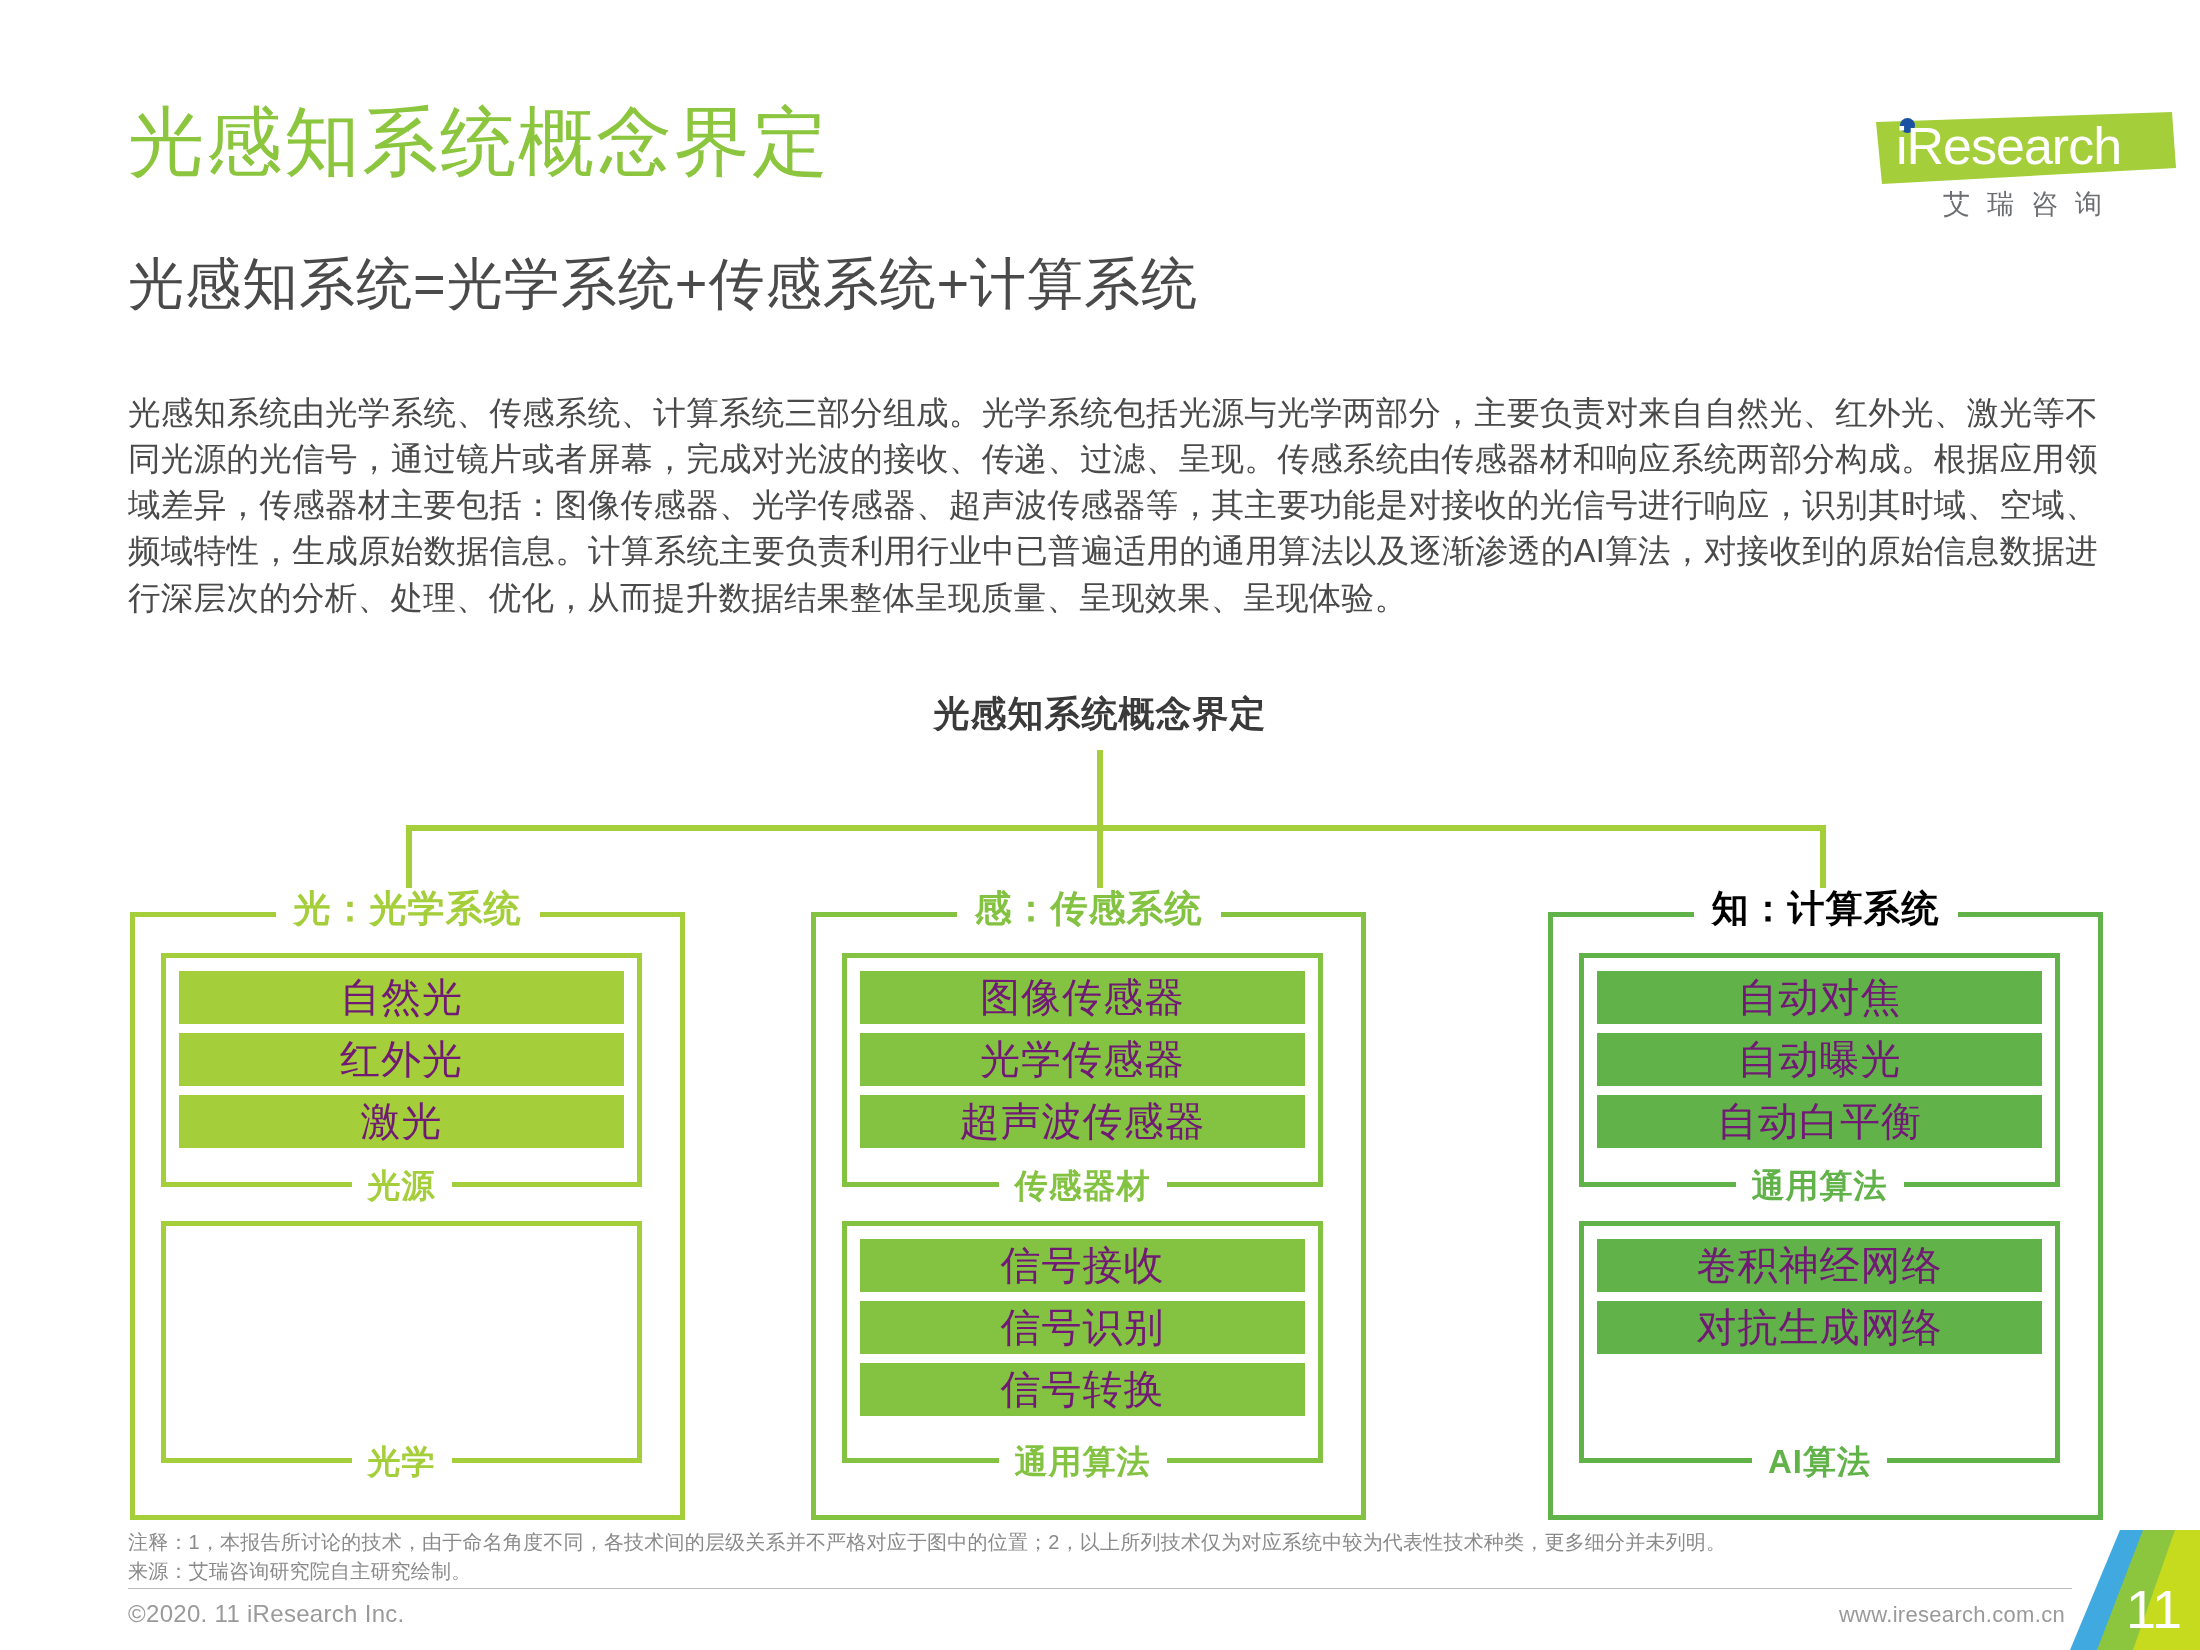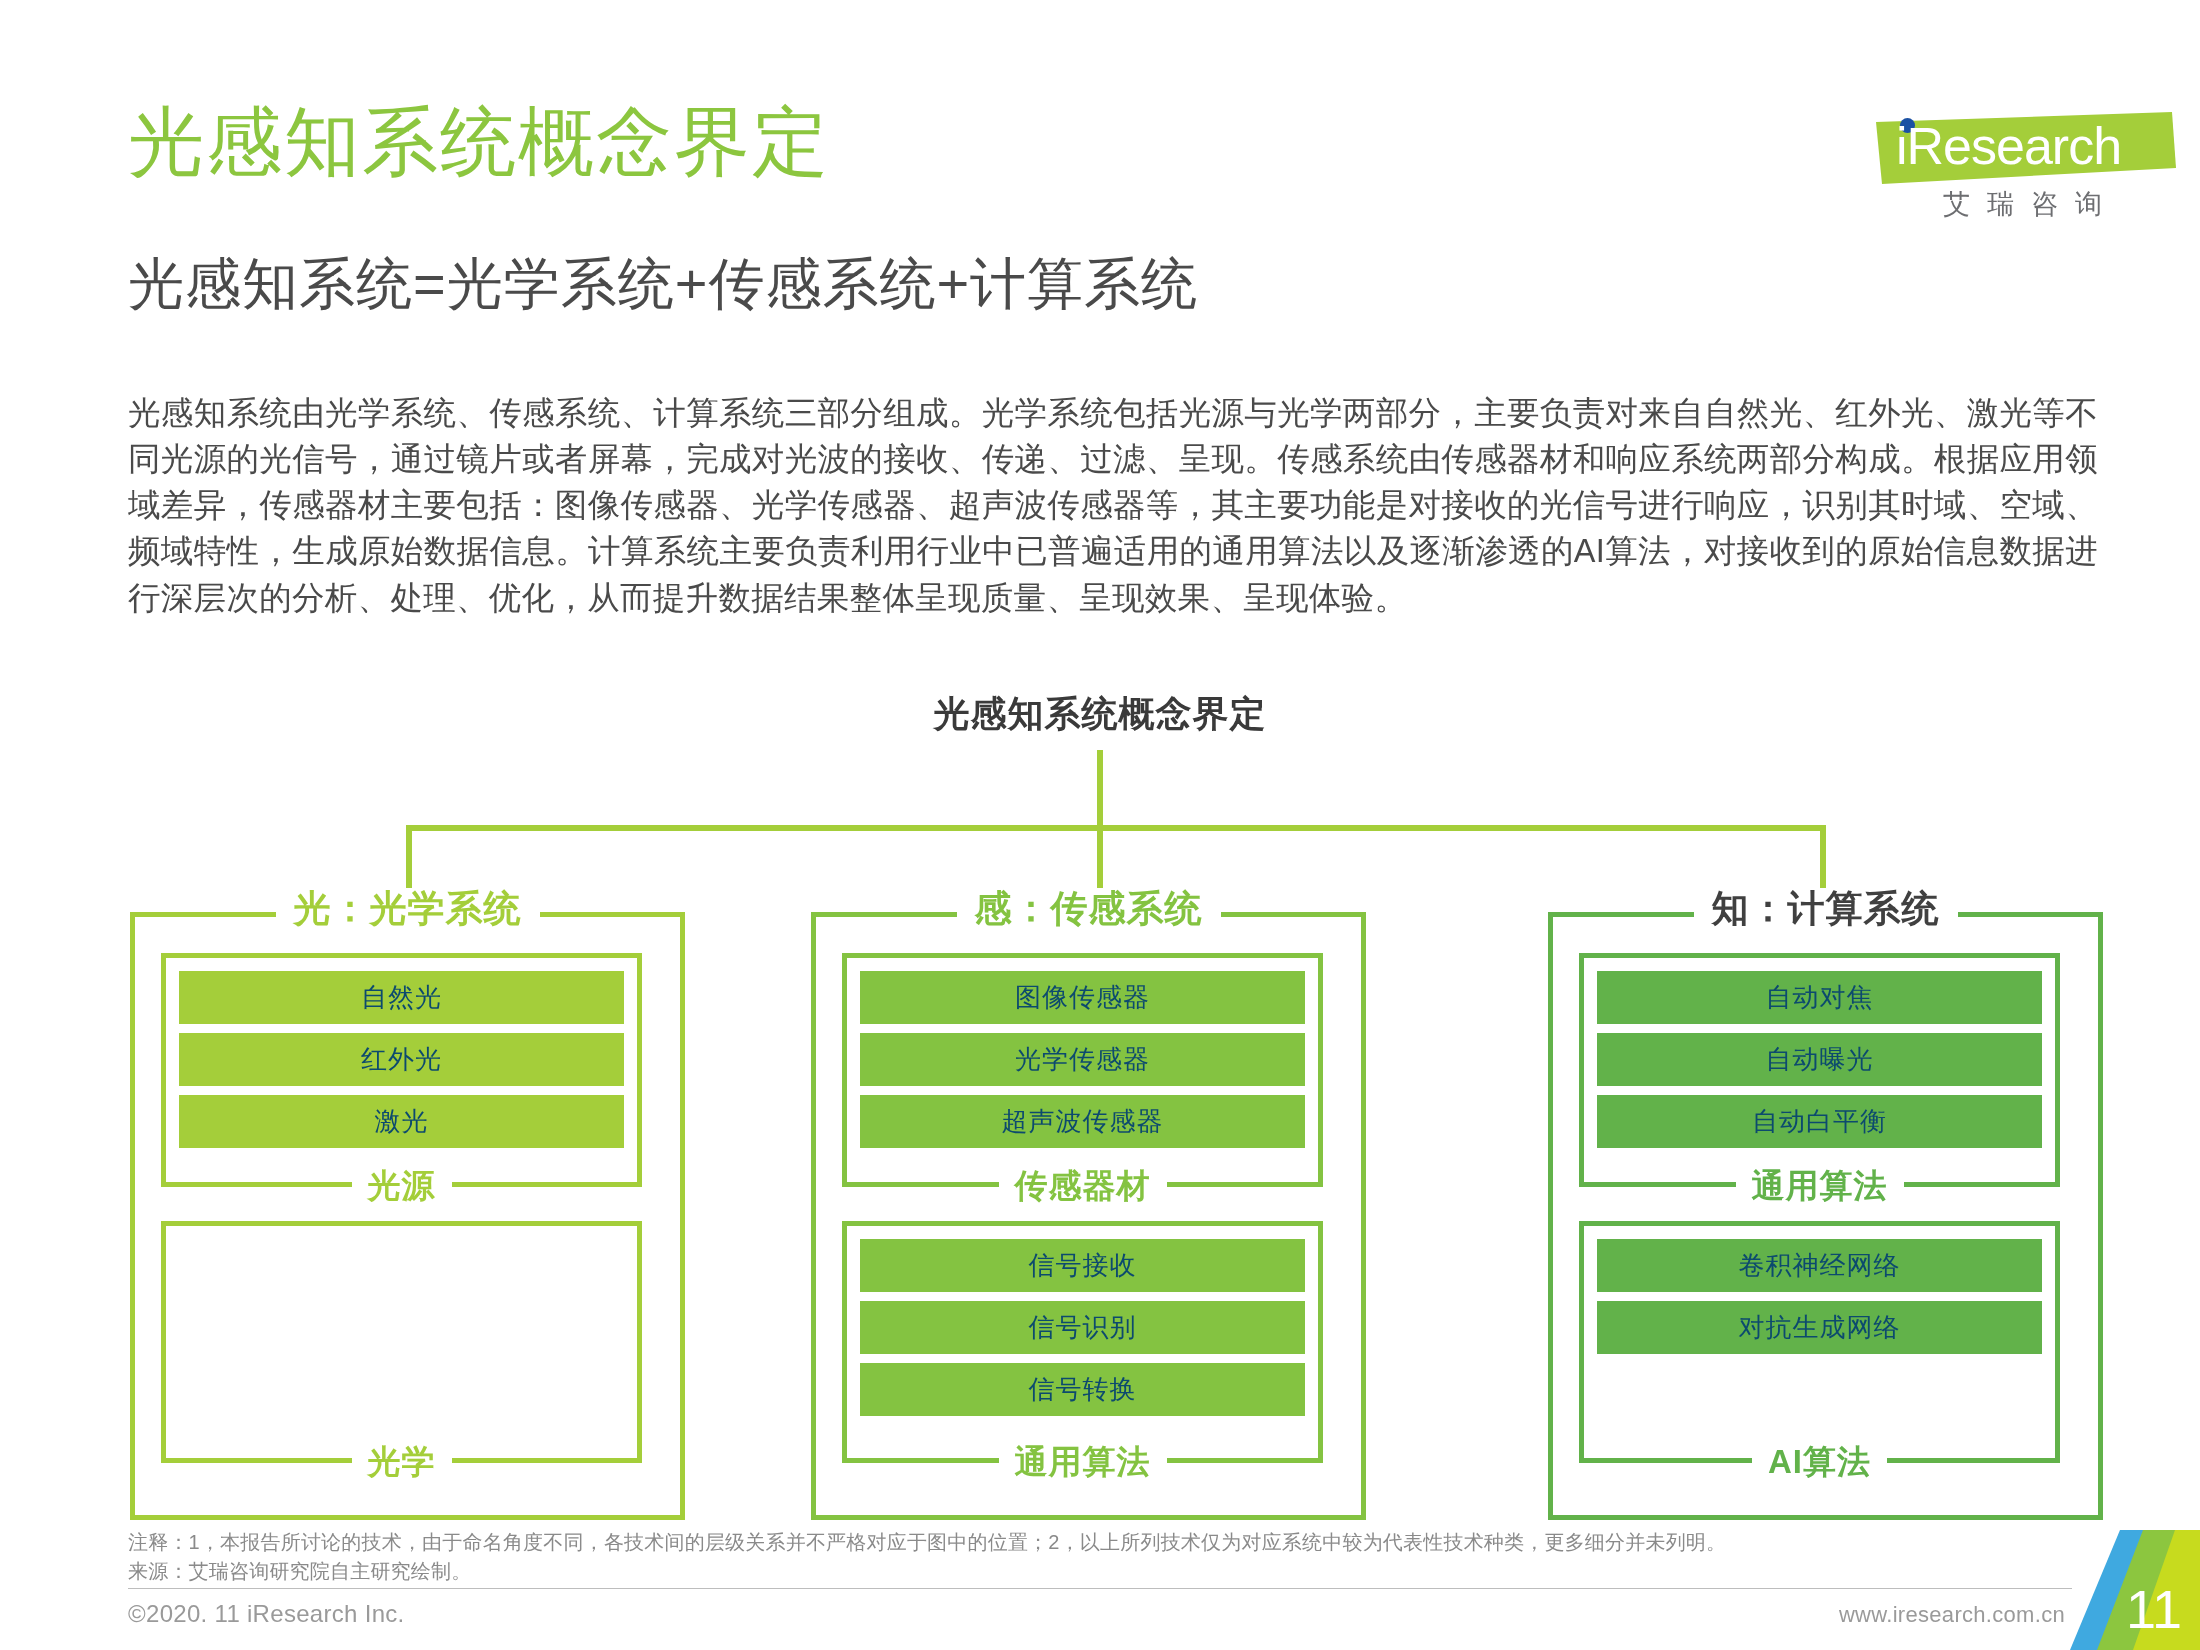--- a/index.html
+++ b/index.html
@@ -76,21 +76,21 @@
   .panel-head{
     position:absolute;top:-33px;left:0;width:100%;
     text-align:center;
   }
   .panel-head span{
     background:#ffffff;padding:0 18px;
     font-size:37px;font-weight:bold;letter-spacing:1px;
   }
   .p1 .panel-head span{color:#A4CE3A;}
   .p2 .panel-head span{color:#84C341;}
-  .p3 .panel-head span{color:#404040;}
+  .p3 .panel-head span{color:#000000;}
 
   .group{
     position:absolute;left:26px;width:481px;
     border:5px solid #8CC63F;box-sizing:border-box;
     padding:13px 13px 30px 13px;
   }
   .p1 .group{border-color:#A4CE3A;}
   .p2 .group{border-color:#84C341;}
   .p3 .group{border-color:#62B24A;}
 
@@ -104,22 +104,22 @@
   .group-label span{
     background:#ffffff;padding:0 16px;
     font-size:33px;font-weight:bold;letter-spacing:1px;margin-top:16px;
   }
   .p1 .group-label span{color:#A4CE3A;}
   .p2 .group-label span{color:#84C341;}
   .p3 .group-label span{color:#62B24A;}
 
   .cell{
     height:53px;line-height:53px;
-    text-align:center;color:#0c4a6e;
-    font-size:26px;letter-spacing:1px;
+    text-align:center;color:#701a75;
+    font-size:40px;letter-spacing:1px;
     margin-bottom:9px;
   }
   .cell:last-child{margin-bottom:0;}
   .p1 .cell{background:#A4CE3A;}
   .p2 .cell{background:#84C341;}
   .p3 .cell{background:#62B24A;}
 
   .grid2{display:flex;flex-wrap:wrap;justify-content:space-between;}
   .grid2 .cell{
     width:48%;height:83px;line-height:83px;margin-bottom:11px;

